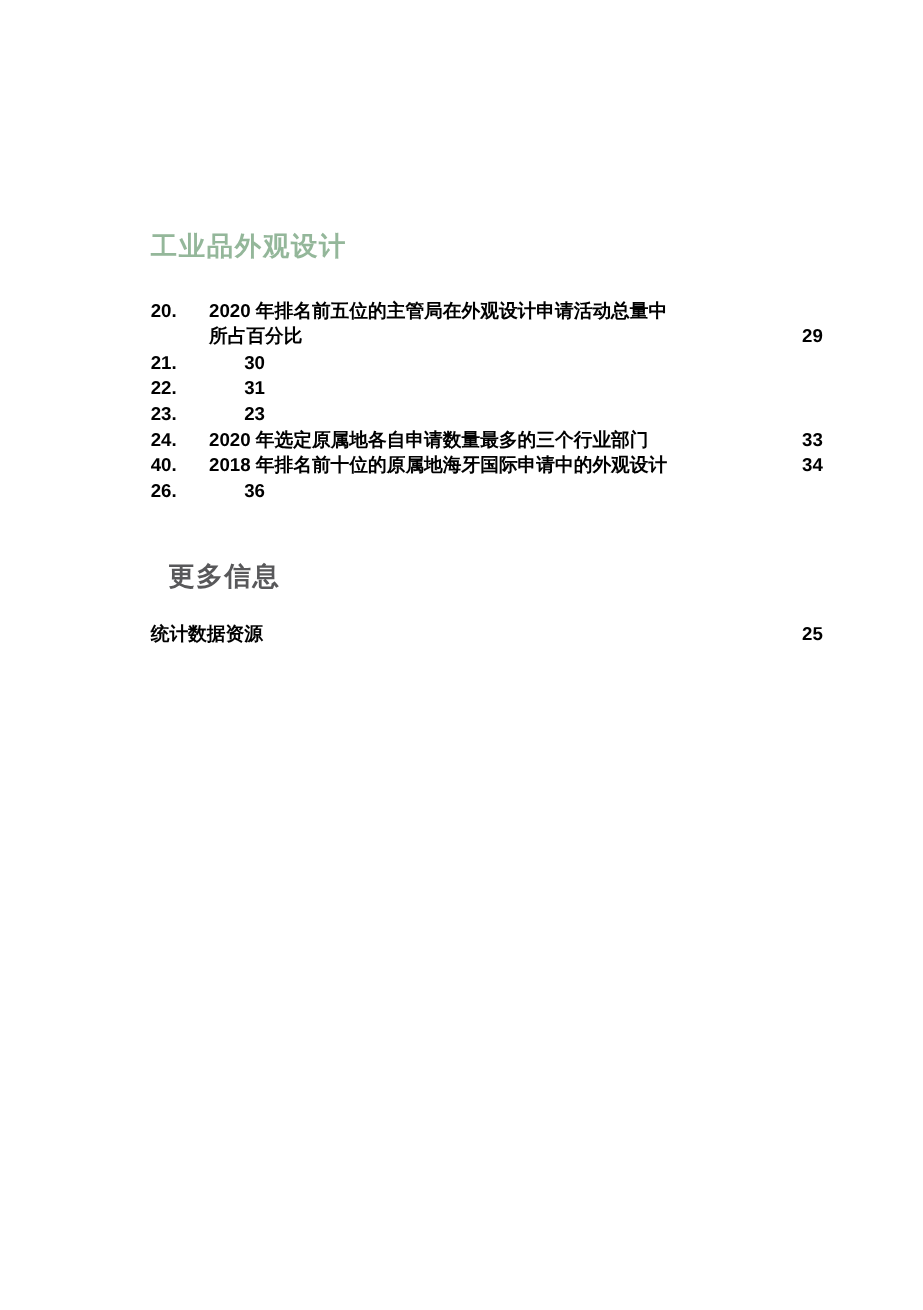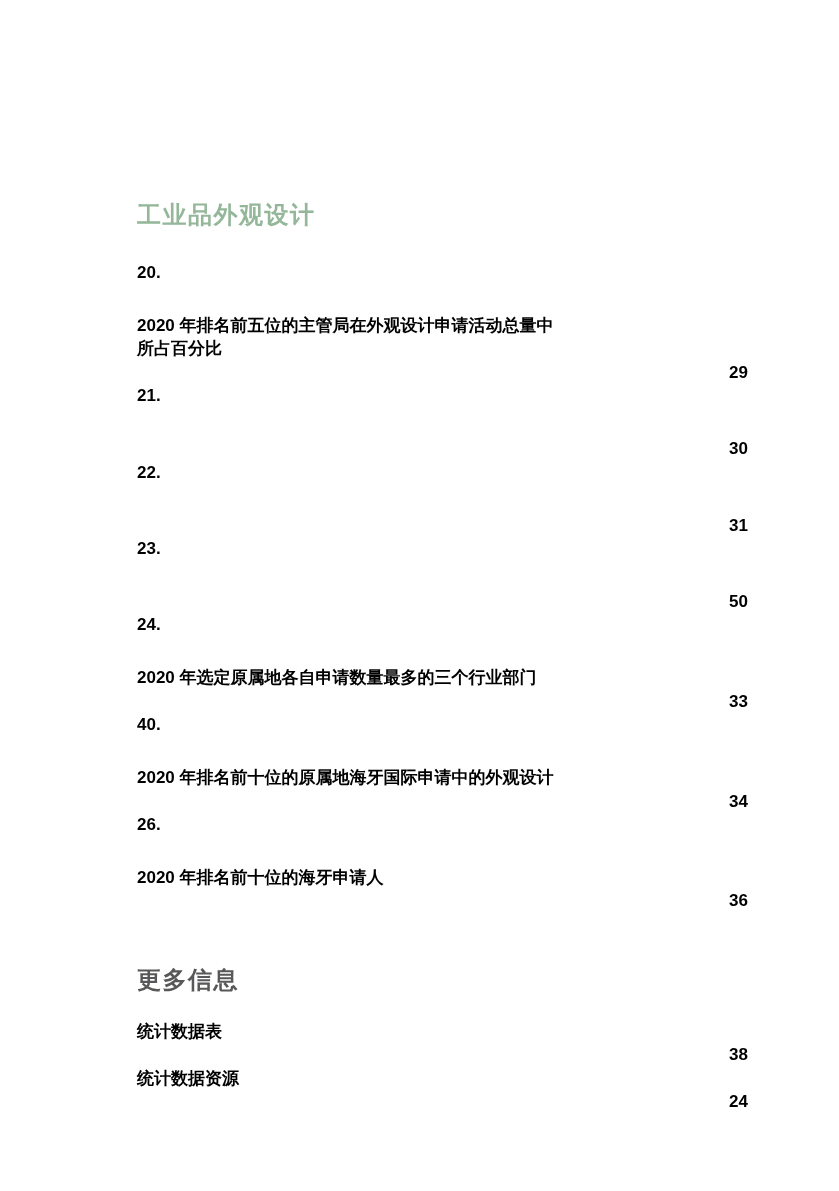--- a/index.html
+++ b/index.html
@@ -10,52 +10,52 @@
   .page {
     position: relative;
     width: 839px;
     height: 1191px;
     background: var(--page-bg, #ffffff);
     overflow: hidden;
   }
   .content {
     position: absolute;
     left: 137px;
-    top: 4px;
+    top: 14px;
     width: 611px;
   }
   .sec-heading {
     margin: 0;
     font-family: "Liberation Serif", serif;
     font-weight: bold;
     font-size: 24px;
     line-height: 24px;
     letter-spacing: 1.5px;
   }
   .sec-heading.green {
     margin-top: 199px;
     color: var(--heading-green, #94B79A);
   }
   .sec-heading.gray {
     margin-top: 55px;
     color: var(--heading-gray, #58585A);
+    margin-left: 16px;
   }
   .toc-list { margin-top: 34px; }
   .info-list { margin-top: 28px; }
   .toc-list, .info-list {
     font-family: "Liberation Sans", sans-serif;
     font-weight: bold;
     font-size: 17px;
     line-height: 23.4px;
     color: var(--body-text, #000000);
   }
   .row {
     display: flex;
     align-items: flex-start;
-    flex-direction: column;
   }
   .num {
     flex: 0 0 53px;
     width: 53px;
   }
   .title {
     flex: 1 1 auto;
     white-space: pre-line;
   }
   .pagenum {
@@ -86,54 +86,49 @@
         <span class="pagenum">30</span>
       </div>
 
       <div class="row">
         <span class="num">22.</span>
         <span class="pagenum">31</span>
       </div>
 
       <div class="row">
         <span class="num">23.</span>
-        <span class="pagenum">50</span>
+        <span class="pagenum">23</span>
       </div>
 
       <div class="row">
         <span class="num">24.</span>
         <span class="title">2020 年选定原属地各自申请数量最多的三个行业部门</span>
         <span class="pagenum">33</span>
       </div>
 
       <div class="row">
         <span class="num">40.</span>
-        <span class="title">2020 年排名前十位的原属地海牙国际申请中的外观设计</span>
+        <span class="title">2018 年排名前十位的原属地海牙国际申请中的外观设计</span>
         <span class="pagenum">34</span>
       </div>
 
       <div class="row">
         <span class="num">26.</span>
-        <span class="title">2020 年排名前十位的海牙申请人</span>
         <span class="pagenum">36</span>
       </div>
 
     </div>
 
     <h2 class="sec-heading gray">更多信息</h2>
 
     <div class="info-list">
 
-      <div class="row">
-        <span class="title">统计数据表</span>
-        <span class="pagenum">38</span>
-      </div>
 
       <div class="row">
         <span class="title">统计数据资源</span>
-        <span class="pagenum">24</span>
+        <span class="pagenum">25</span>
       </div>
 
 
     </div>
 
   </div>
 </div>
 
 </body></html>

